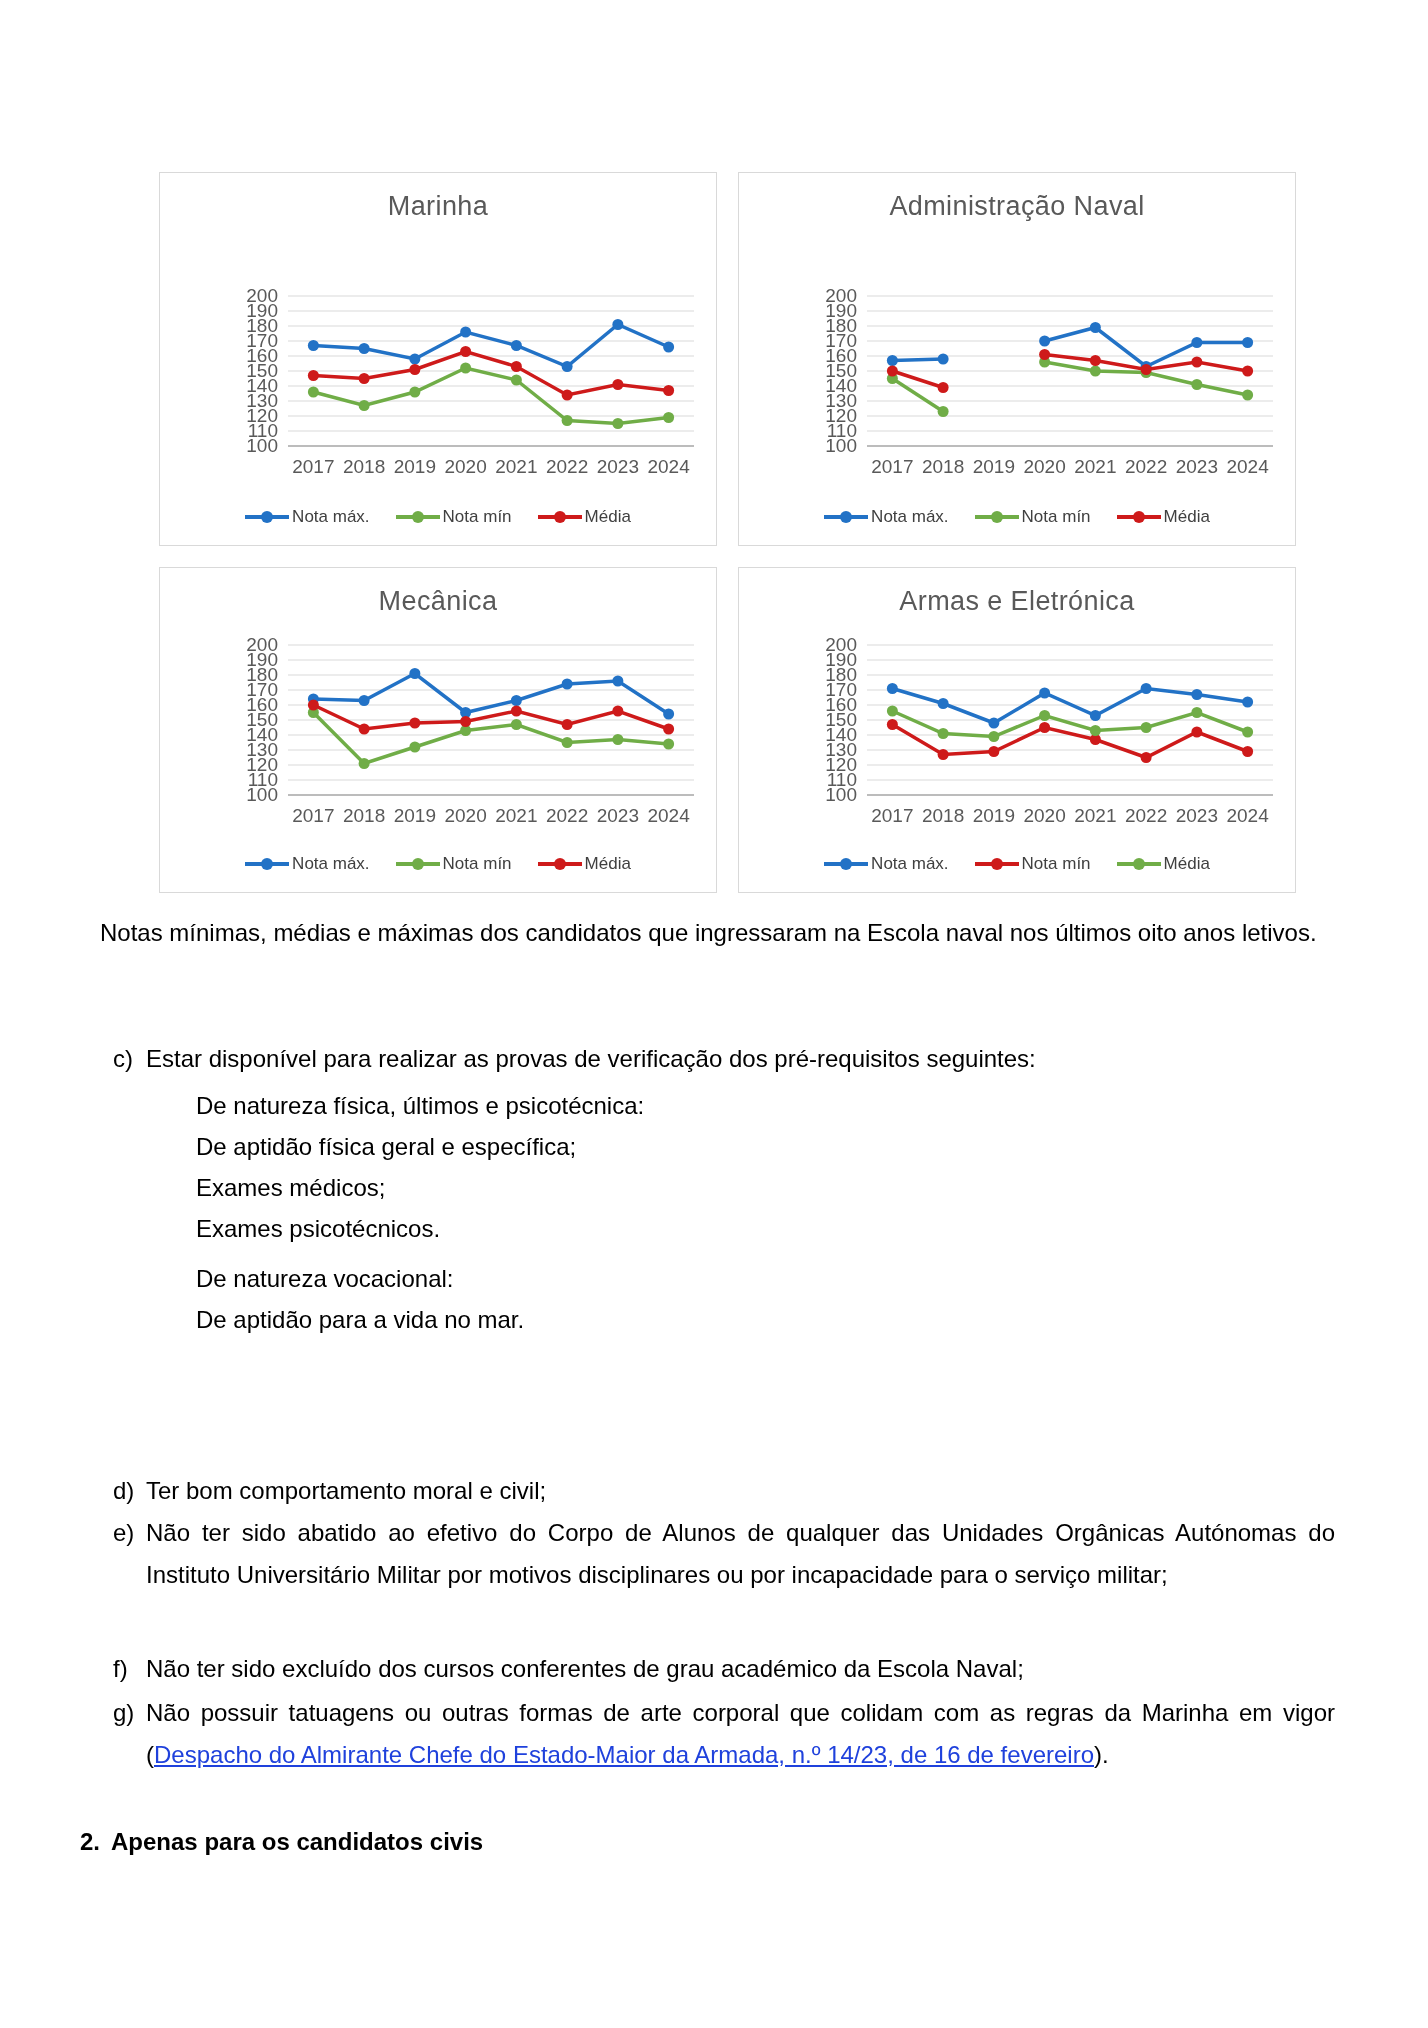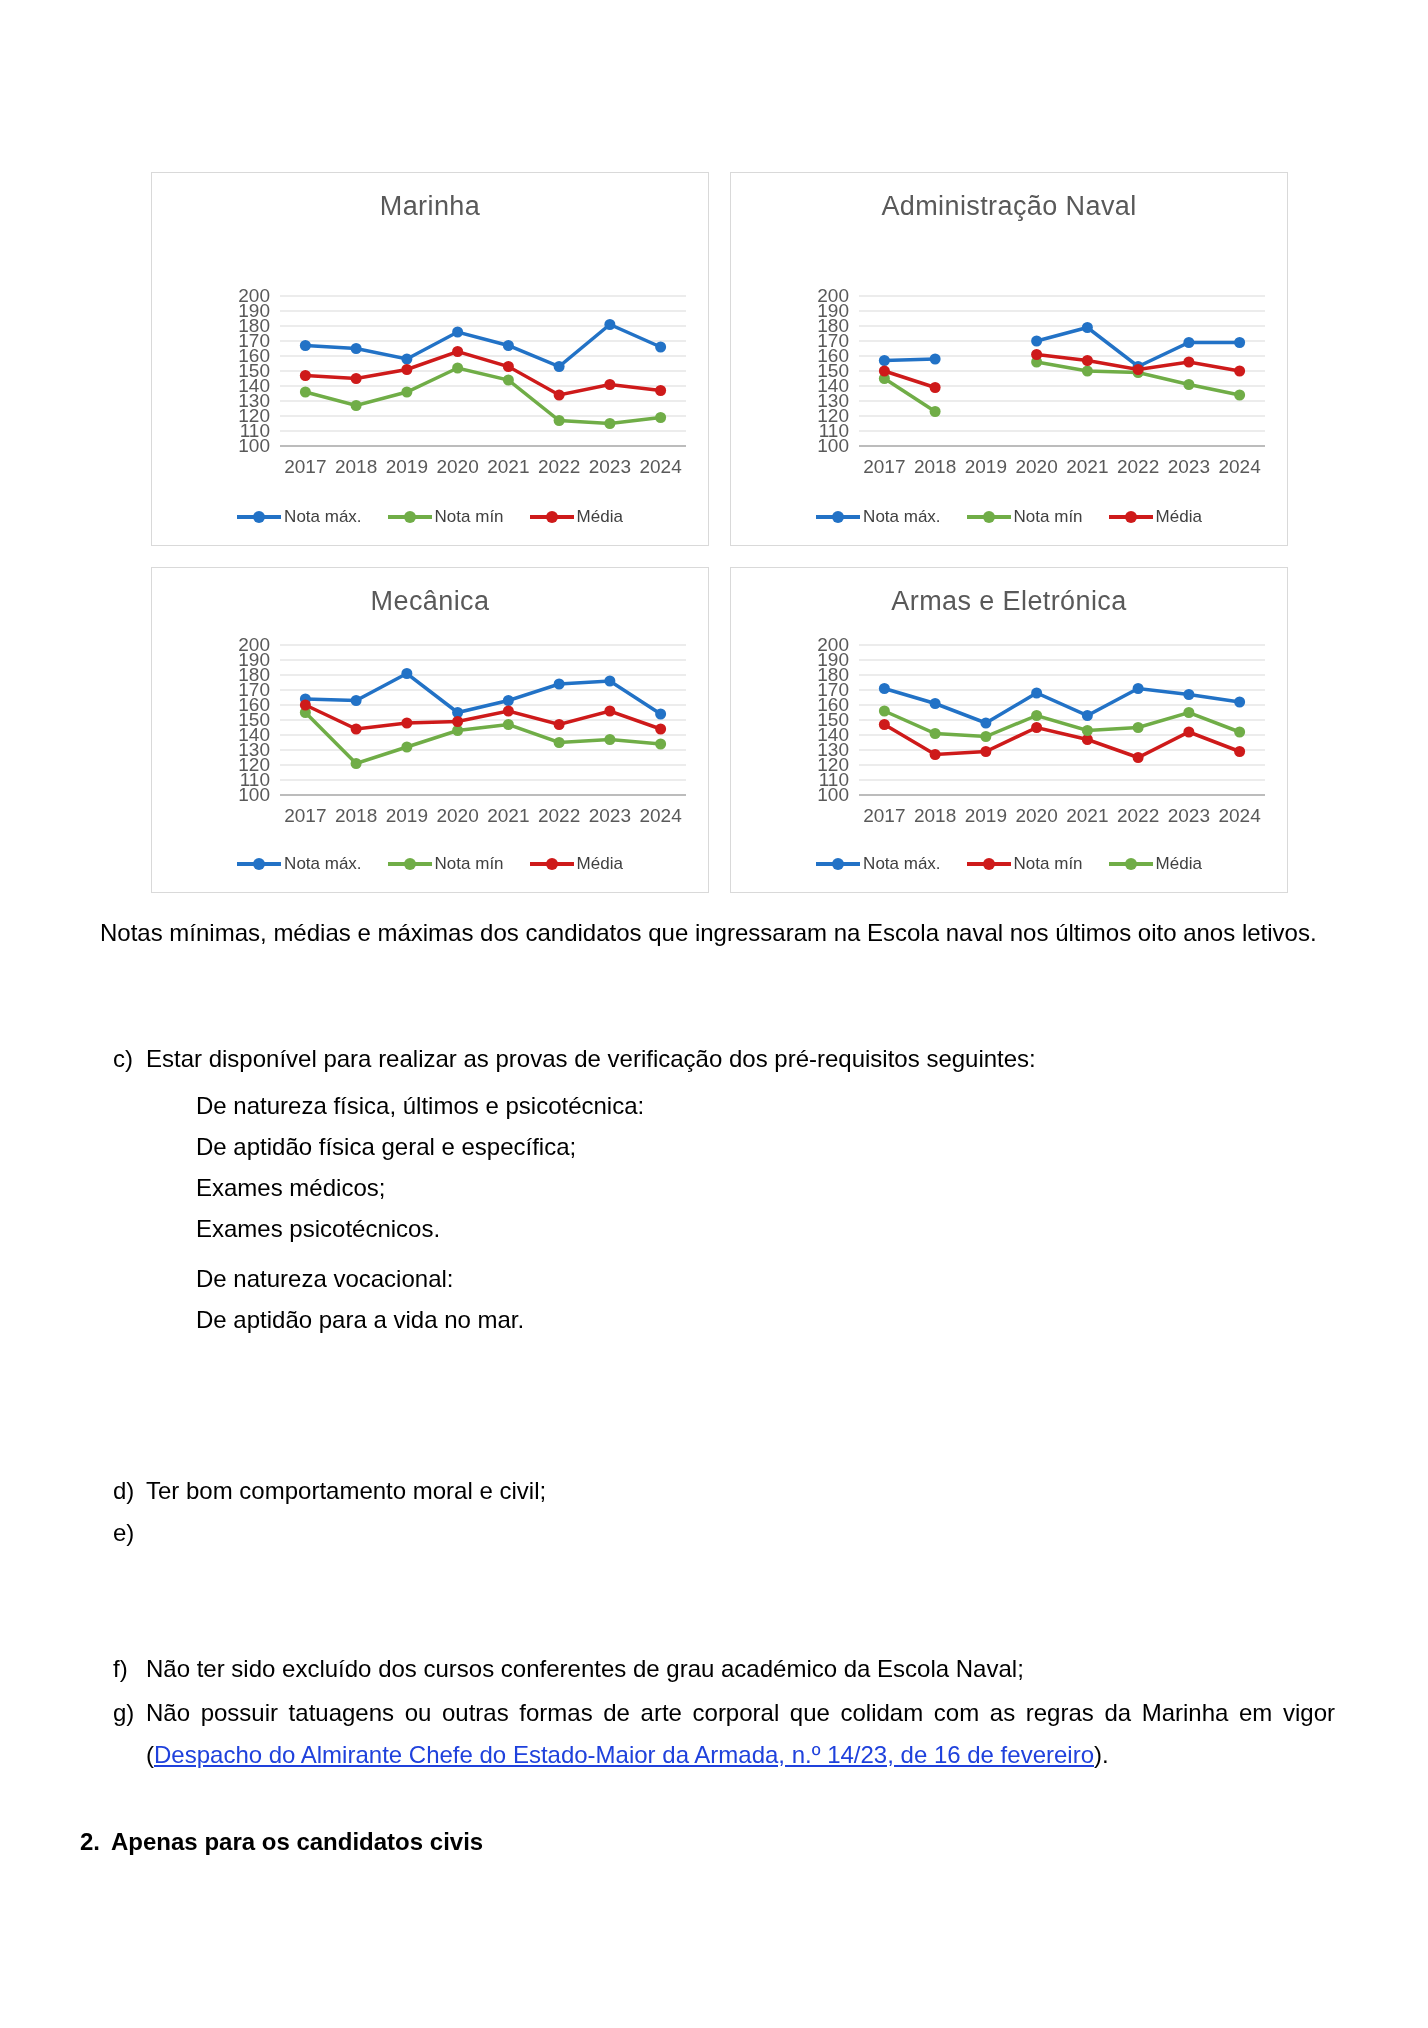--- a/index.html
+++ b/index.html
@@ -4,21 +4,21 @@
 <style>
   * { margin:0; padding:0; box-sizing:border-box; }
   html,body { background:#ffffff; }
   body {
     width:1428px; height:2028px; position:relative; overflow:hidden;
     font-family:"Liberation Sans", sans-serif; color:#000;
   }
 
   
   .charts-grid {
-    position:absolute; left:151px; top:172px; width:965px;
+    position:absolute; left:159px; top:172px; width:965px;
     display:grid; grid-template-columns:558px 558px; grid-template-rows:374px 326px;
     column-gap:3px; row-gap:15px;gap:21px;
   }
   .chart-box {
     border:1.5px solid #d9d9d9; background:#fff;
     display:flex; flex-direction:column; align-items:center;
   }
   .chart-title {
     margin-top:18px; font-size:27px; font-weight:400; color:#595959; letter-spacing:.4px;
   }
@@ -409,20 +409,21 @@
     <div class="sub-item">De aptidão para a vida no mar.</div>
   </div>
 
   <div class="item" id="item-d">
     <span class="item-label">d)</span>
     <span>Ter bom comportamento moral e civil;</span>
   </div>
 
   <div class="item justify" id="item-e">
     <span class="item-label">e)</span>
+    <span>Não ter sido abatido ao efetivo do Corpo de Alunos de qualquer das Unidades Orgânicas Autónomas do Instituto Universitário Militar por motivos disciplinares ou por incapacidade para o serviço militar;</span>
   </div>
 
   <div class="item" id="item-f">
     <span class="item-label">f)</span>
     <span>Não ter sido excluído dos cursos conferentes de grau académico da Escola Naval;</span>
   </div>
 
   <div class="item justify" id="item-g">
     <span class="item-label">g)</span>
     <span>Não possuir tatuagens ou outras formas de arte corporal que colidam com as regras da Marinha em vigor (</span><a class="doc-link">Despacho do Almirante Chefe do Estado-Maior da Armada, n.º 14/23, de 16 de fevereiro</a><span>).</span>

